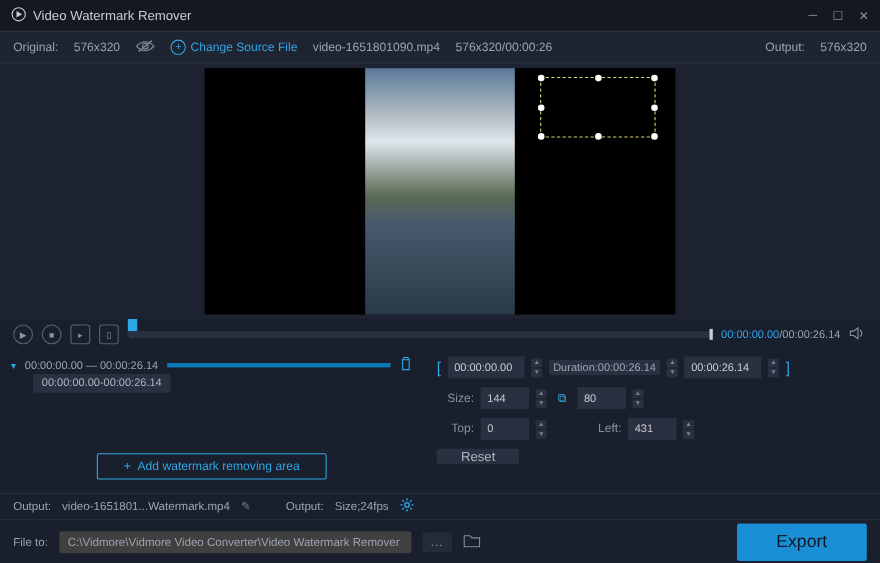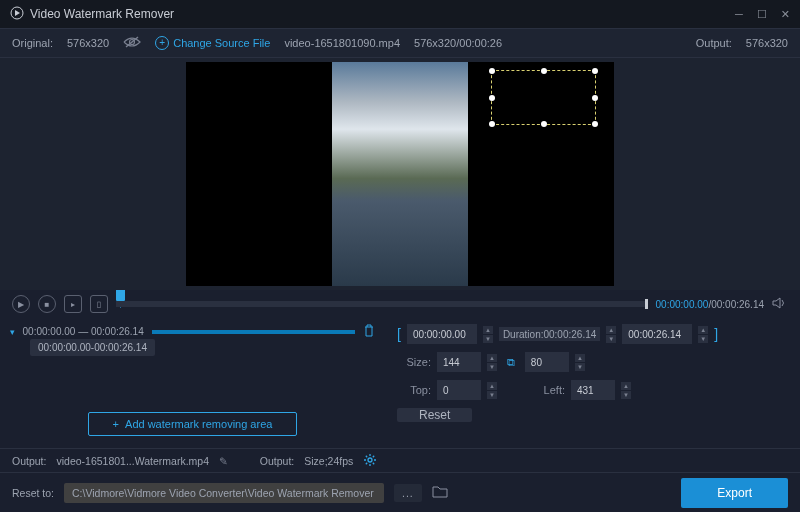--- a/index.html
+++ b/index.html
@@ -51,21 +51,21 @@
 .lbl { color: #8a90a0; width: 34px; text-align: right; }
 .link-ic { color: #2fa6e6; margin: 0 4px; }
 .reset-btn { background: #2a3040; border: none; color: #aeb4c0; padding: 0 22px; font-size: 12px; cursor: pointer; border-radius: 2px; }
 .outrow { height: 24px; display: flex; align-items: center; padding: 0 12px; gap: 10px; font-size: 10.5px; border-top: 1px solid #2a3040; }
 .gear { color: #2fa6e6; cursor: pointer; }
 .pencil { color: #7a8090; cursor: pointer; }
 .botrow { height: 40px; display: flex; align-items: center; padding: 0 12px; gap: 10px; font-size: 10.5px; border-top: 1px solid #2a3040; }
 .pathbox { background: #404040; padding: 4px 8px; flex: 0 0 320px; border-radius: 2px; }
 .dots { background: #242a38; padding: 3px 8px; cursor: pointer; border-radius: 2px; letter-spacing: 1px; }
 .folder { color: #8a90a0; cursor: pointer; }
-.export-btn { margin-left: auto; background: #1b8fd6; color: #ffffff; border: none; padding: 8px 36px; font-size: 12px; cursor: pointer; border-radius: 2px; }
+.export-btn { margin-left: auto; background: #1b8fd6; color: #0f172a; border: none; padding: 8px 36px; font-size: 16px; cursor: pointer; border-radius: 2px; }
 </style>
 </head>
 <body>
 
 <div class="titlebar">
   <span class="logo">
     <svg width="14" height="14" viewBox="0 0 14 14">
         <circle cx="7" cy="7" r="6" fill="none" stroke="#c8ccd4" stroke-width="1"></circle>
         <path d="M5 4 L5 10 L10 7 Z" fill="#c8ccd4"></path>
       </svg>
@@ -231,21 +231,21 @@
   <span>Size;24fps</span>
   <span class="gear">
     <svg width="14" height="14" viewBox="0 0 14 14">
         <circle cx="7" cy="7" r="2" fill="none" stroke="#2fa6e6" stroke-width="1.3"></circle>
         <path d="M7 1 V3 M7 11 V13 M1 7 H3 M11 7 H13 M2.8 2.8 L4.2 4.2 M9.8 9.8 L11.2 11.2 M11.2 2.8 L9.8 4.2 M4.2 9.8 L2.8 11.2" stroke="#2fa6e6" stroke-width="1.3"></path>
       </svg>
   </span>
 </div>
 
 <div class="botrow">
-  <span>Reset to:</span>
+  <span>File to:</span>
   <span class="pathbox">C:\Vidmore\Vidmore Video Converter\Video Watermark Remover</span>
   <span class="dots">...</span>
   <span class="folder">
     <svg width="16" height="13" viewBox="0 0 16 13">
         <path d="M1 2 H6 L8 4 H15 V12 H1 Z" fill="none" stroke="#8a90a0" stroke-width="1"></path>
       </svg>
   </span>
   <button class="export-btn">Export</button>
 </div>
 

